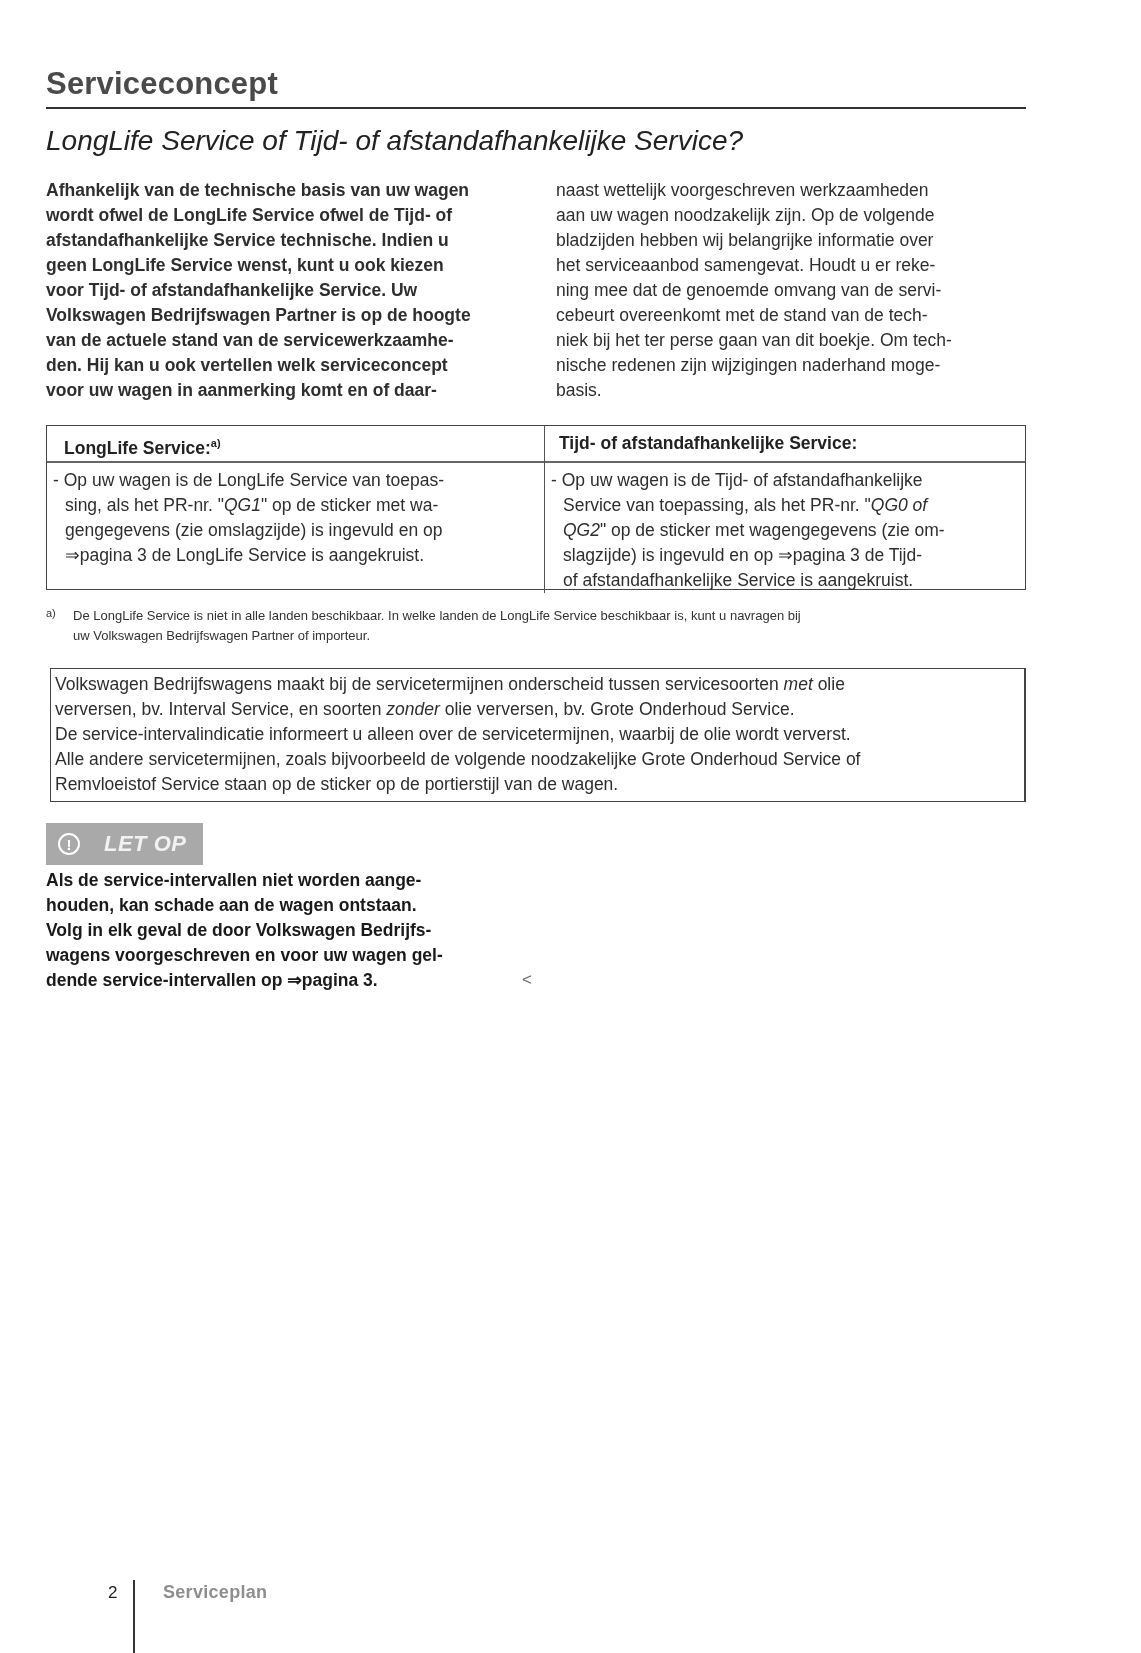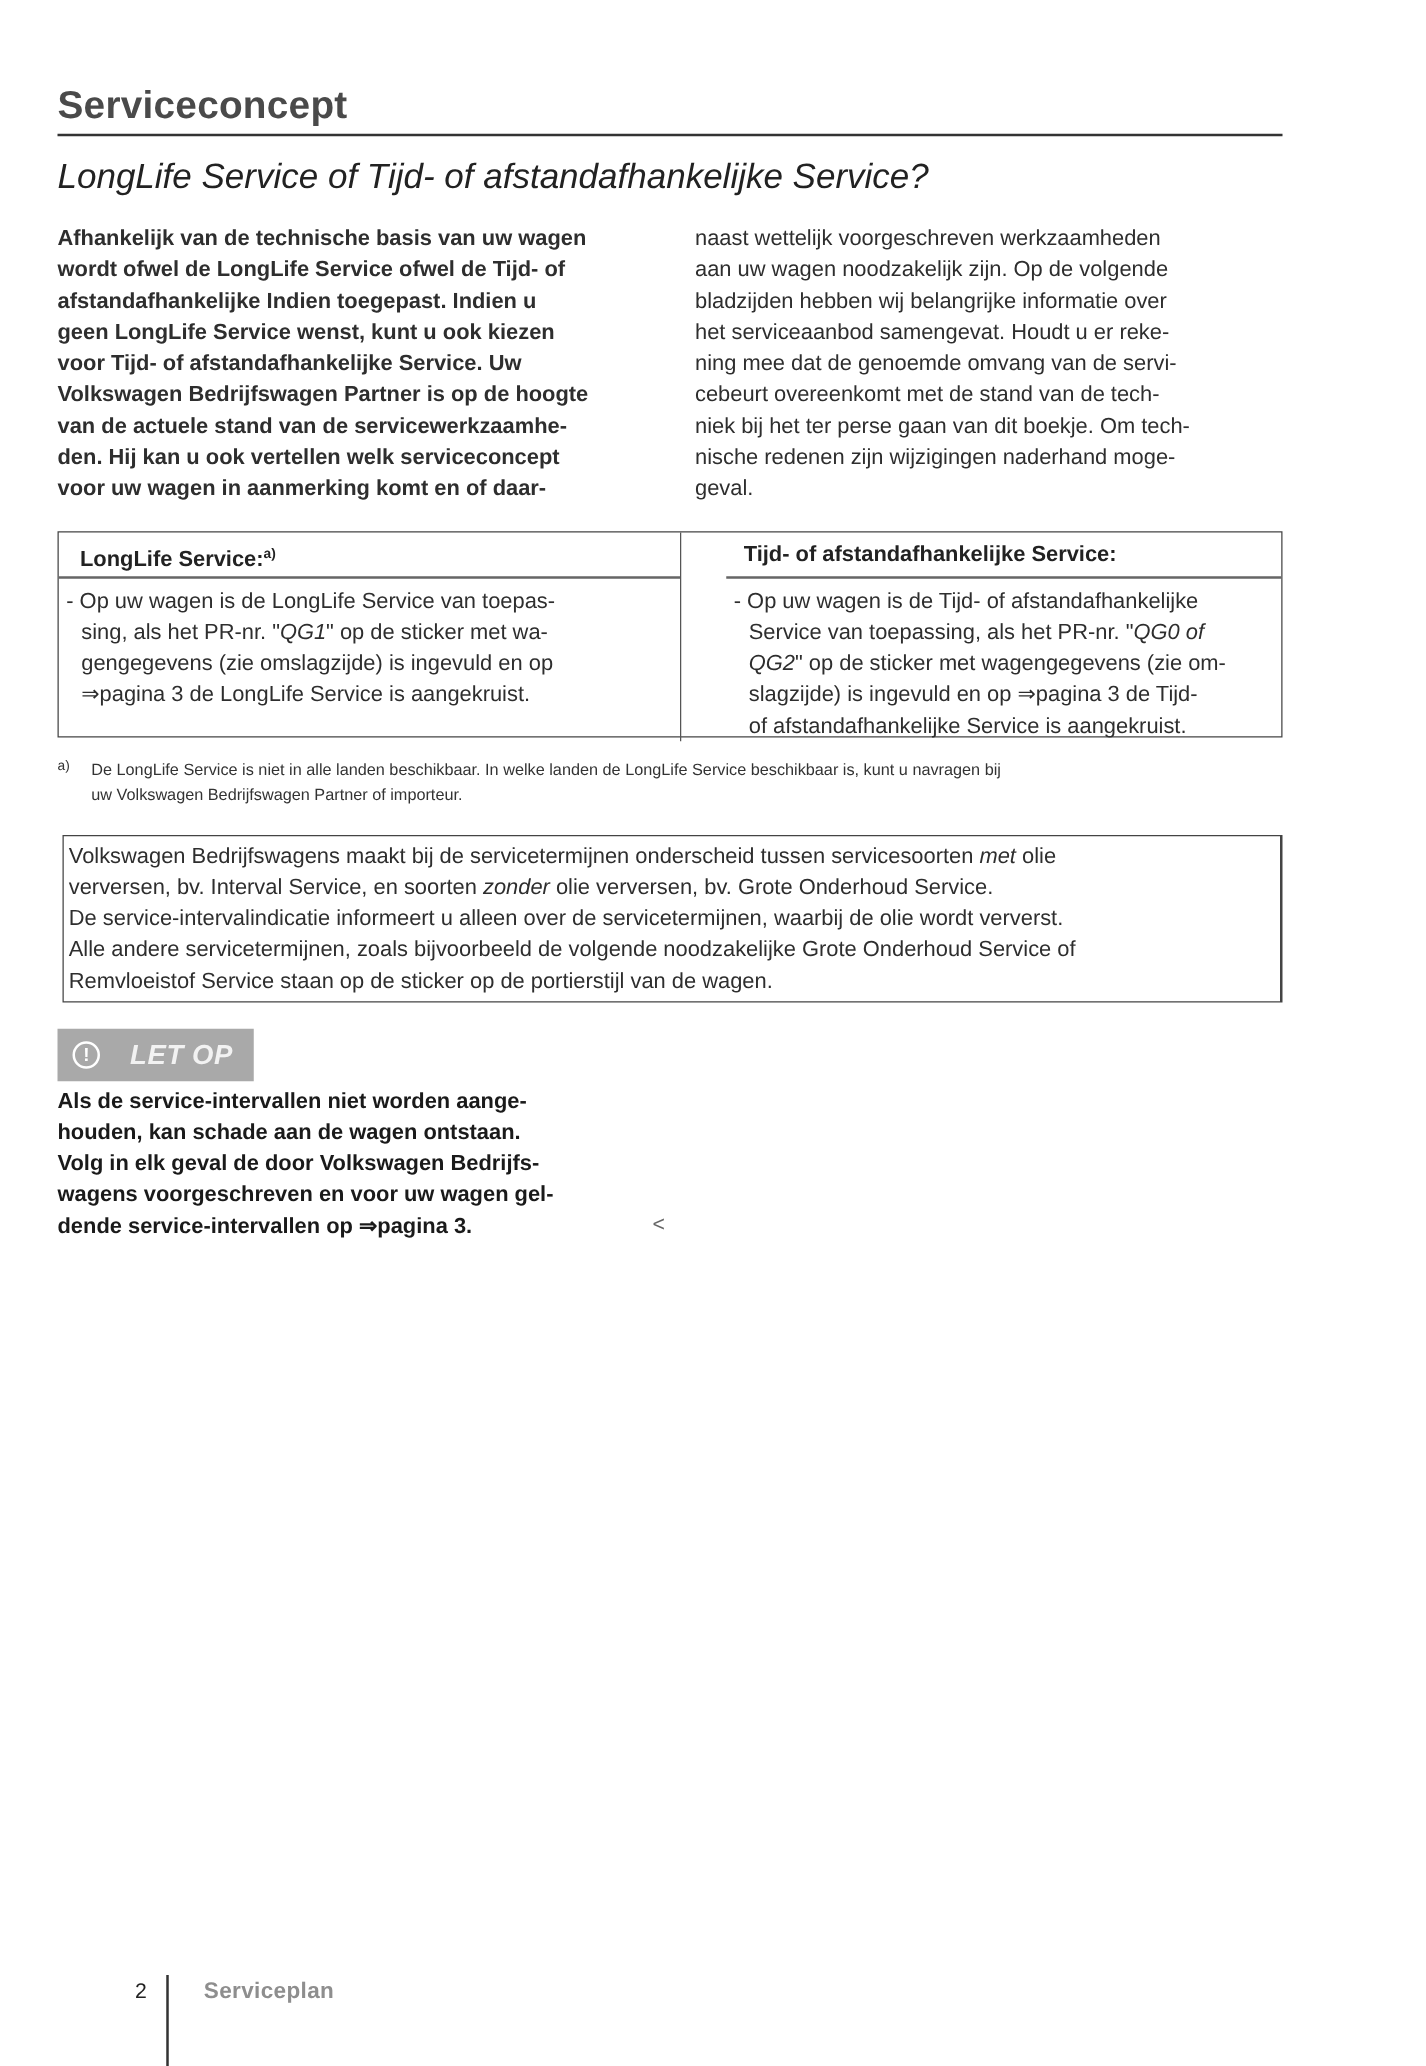--- a/index.html
+++ b/index.html
@@ -22,21 +22,21 @@
   }
 
   .col { font-size: 17.5px; line-height: 25px; color: #2e2e2e; }
   .col-left { left: 46px; top: 178px; width: 480px; font-weight: bold; }
   .col-right { left: 556px; top: 178px; width: 475px; }
   .line { display: block; white-space: nowrap; }
 
   .svc-table {
     left: 46px; top: 425px; width: 980px; height: 165px;
     border: 1.5px solid #444; box-sizing: border-box;
-    display: grid; grid-template-columns: 498px 1fr; gap: 36px;
+    display: grid; grid-template-columns: 498px 1fr;
   }
   .svc-cell { box-sizing: border-box; }
   .svc-cell.left { border-right: 1.5px solid #555; }
   .svc-head {
     height: 35px; border-bottom: 2px solid #666;
     font-weight: bold; font-size: 17.5px; line-height: 35px; padding-left: 17px; color: #222;
   }
   .svc-cell.right .svc-head { padding-left: 14px; }
   .svc-head sup { font-size: 11px; vertical-align: 7px; }
   .svc-body {
@@ -90,39 +90,39 @@
 </head>
 <body>
 
 <div class="abs page-title">Serviceconcept</div>
 <div class="abs title-rule"></div>
 <div class="abs subtitle">LongLife Service of Tijd- of afstandafhankelijke Service?</div>
 
 <div class="abs col col-left">
   <span class="line">Afhankelijk van de technische basis van uw wagen</span>
   <span class="line">wordt ofwel de LongLife Service ofwel de Tijd- of</span>
-  <span class="line">afstandafhankelijke Indien toegepast. Indien u</span>
+  <span class="line">afstandafhankelijke Service technische. Indien u</span>
   <span class="line">geen LongLife Service wenst, kunt u ook kiezen</span>
   <span class="line">voor Tijd- of afstandafhankelijke Service. Uw</span>
   <span class="line">Volkswagen Bedrijfswagen Partner is op de hoogte</span>
   <span class="line">van de actuele stand van de servicewerkzaamhe-</span>
   <span class="line">den. Hij kan u ook vertellen welk serviceconcept</span>
   <span class="line">voor uw wagen in aanmerking komt en of daar-</span>
 </div>
 
 <div class="abs col col-right">
   <span class="line">naast wettelijk voorgeschreven werkzaamheden</span>
   <span class="line">aan uw wagen noodzakelijk zijn. Op de volgende</span>
   <span class="line">bladzijden hebben wij belangrijke informatie over</span>
   <span class="line">het serviceaanbod samengevat. Houdt u er reke-</span>
   <span class="line">ning mee dat de genoemde omvang van de servi-</span>
   <span class="line">cebeurt overeenkomt met de stand van de tech-</span>
   <span class="line">niek bij het ter perse gaan van dit boekje. Om tech-</span>
   <span class="line">nische redenen zijn wijzigingen naderhand moge-</span>
-  <span class="line">geval.</span>
+  <span class="line">basis.</span>
 </div>
 
 <div class="abs svc-table">
   <div class="svc-cell left">
     <div class="svc-head">
       <span>LongLife Service:</span><sup>a)</sup>
     </div>
     <div class="svc-body">
       <span class="bl first">- Op uw wagen is de LongLife Service van toepas-</span>
       <span class="bl"><span>sing, als het PR-nr. "</span><i>QG1</i><span>" op de sticker met wa-</span></span>

